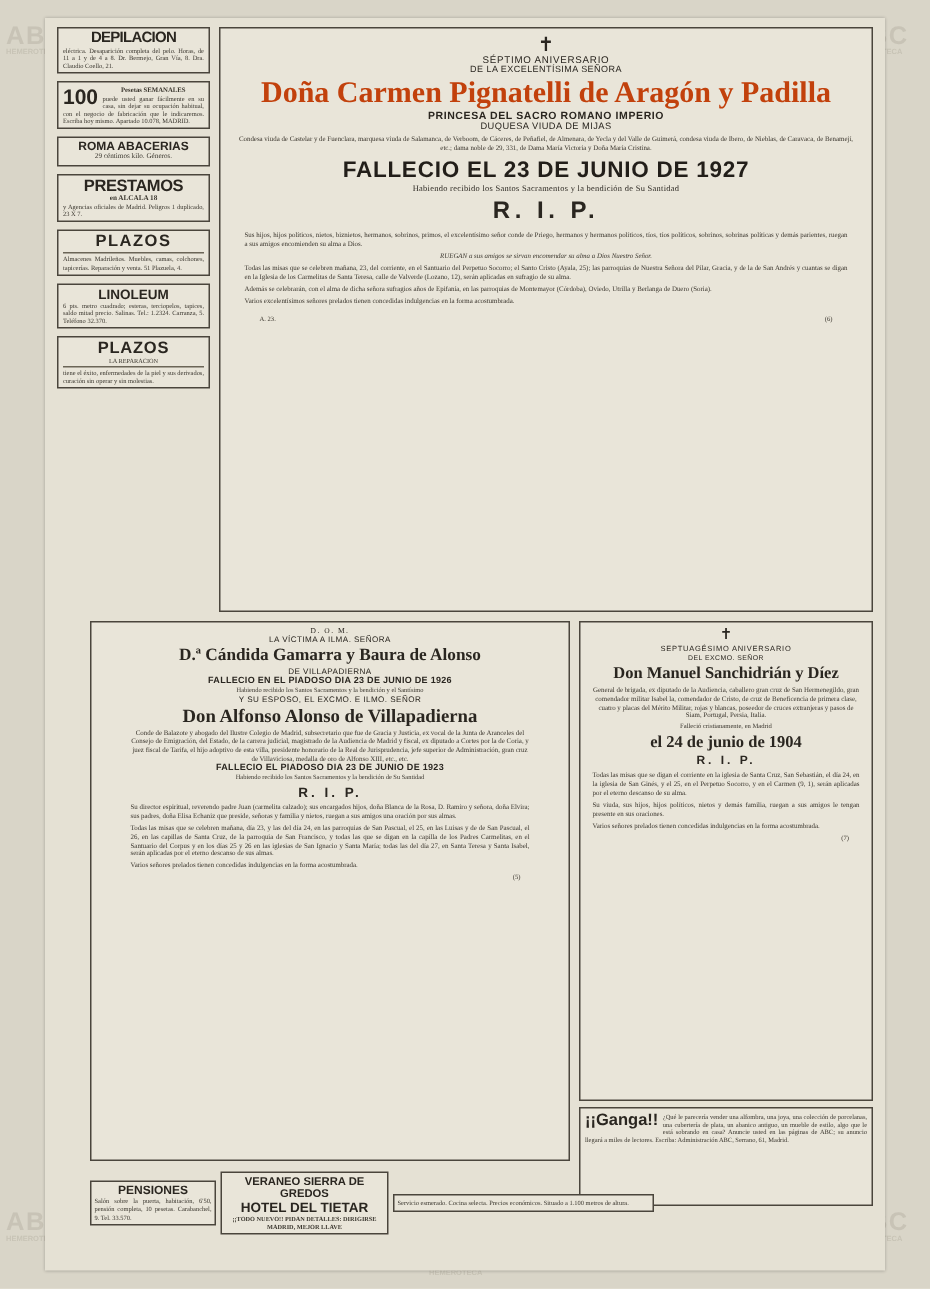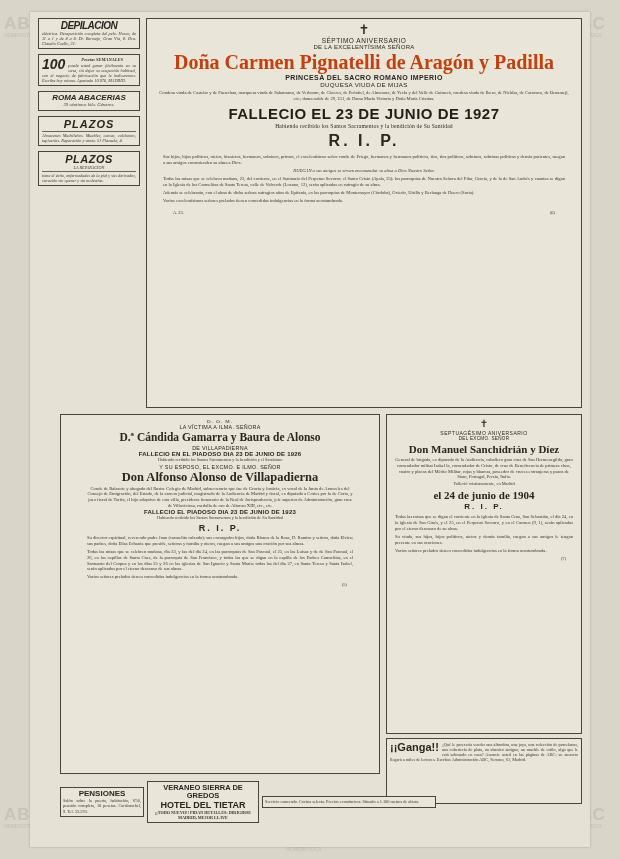--- a/index.html
+++ b/index.html
@@ -15,21 +15,21 @@
   .wm{position:absolute;font-family:"Liberation Sans",sans-serif;font-weight:bold;
       color:rgba(120,115,100,.18);letter-spacing:1px;pointer-events:none;}
   .wm .abc{font-size:17px;}
   .wm .sub{font-size:5px;display:block;letter-spacing:0;margin-top:-2px;}
   .page{
     position:absolute;left:30px;top:12px;width:560px;height:835px;
     background:#e5e1d4;
     box-shadow:0 0 2px rgba(0,0,0,.25);
     padding:0;
   }
-  .col-left{position:absolute;left:8px;top:6px;width:102px;font-style:italic;}
+  .col-left{position:absolute;left:8px;top:6px;width:102px;}
   .block{border:1px solid #4a453c;margin-bottom:5px;padding:2px 3px;background:#e9e5d9;}
   .blk-title{font-family:"Liberation Sans",sans-serif;font-weight:bold;text-align:center;line-height:1;}
   .tiny{font-size:4.3px;line-height:1.18;text-align:justify;color:#3b372f;}
   .tiny2{font-size:4.8px;line-height:1.2;text-align:center;color:#3b372f;}
   
   .main-ob{
     position:absolute;left:116px;top:6px;width:436px;height:390px;
     border:1px solid #4a453c;background:#e9e5d9;
     text-align:center;padding:4px 6px;box-sizing:border-box;
   }
@@ -108,27 +108,36 @@
       <div class="blk-title" style="font-size:14px;float:left;margin-right:3px;">100</div>
       <div class="tiny2" style="font-size:4.5px;font-weight:bold;">Pesetas SEMANALES</div>
       <div class="tiny">puede usted ganar fácilmente en su casa, sin dejar su ocupación habitual, con el negocio de fabricación que le indicaremos. Escriba hoy mismo. Apartado 10.078, MADRID.</div>
     </div>
 
     <div class="block">
       <div class="blk-title" style="font-size:8px;">ROMA ABACERIAS</div>
       <div class="tiny2">29 céntimos kilo. Géneros.</div>
     </div>
 
+    <div class="block">
+      <div class="blk-title" style="font-size:11px;letter-spacing:-.3px;">PRESTAMOS</div>
+      <div class="tiny2" style="font-weight:bold;">en ALCALA 18</div>
+      <div class="tiny">y Agencias oficiales de Madrid. Peligros 1 duplicado, 23 X 7.</div>
+    </div>
 
     <div class="block">
       <div class="blk-title" style="font-size:11px;letter-spacing:1px;">PLAZOS</div>
       <div class="hr-thin"></div>
       <div class="tiny">Almacenes Madrileños. Muebles, camas, colchones, tapicerías. Reparación y venta. 51 Plazuela, 4.</div>
     </div>
 
+    <div class="block">
+      <div class="blk-title" style="font-size:9px;">LINOLEUM</div>
+      <div class="tiny">6 pts. metro cuadrado; esteras, terciopelos, tapices, saldo mitad precio. Salinas. Tel.: 1.2324. Carranza, 5. Teléfono 32.370.</div>
+    </div>
 
     <div class="block">
       <div class="blk-title" style="font-size:11px;letter-spacing:.5px;">PLAZOS</div>
       <div class="tiny2" style="font-size:4.2px;">LA REPARACION</div>
       <div class="hr-thin"></div>
       <div class="tiny">tiene el éxito, enfermedades de la piel y sus derivados, curación sin operar y sin molestias.</div>
     </div>
 
   </div>
 

